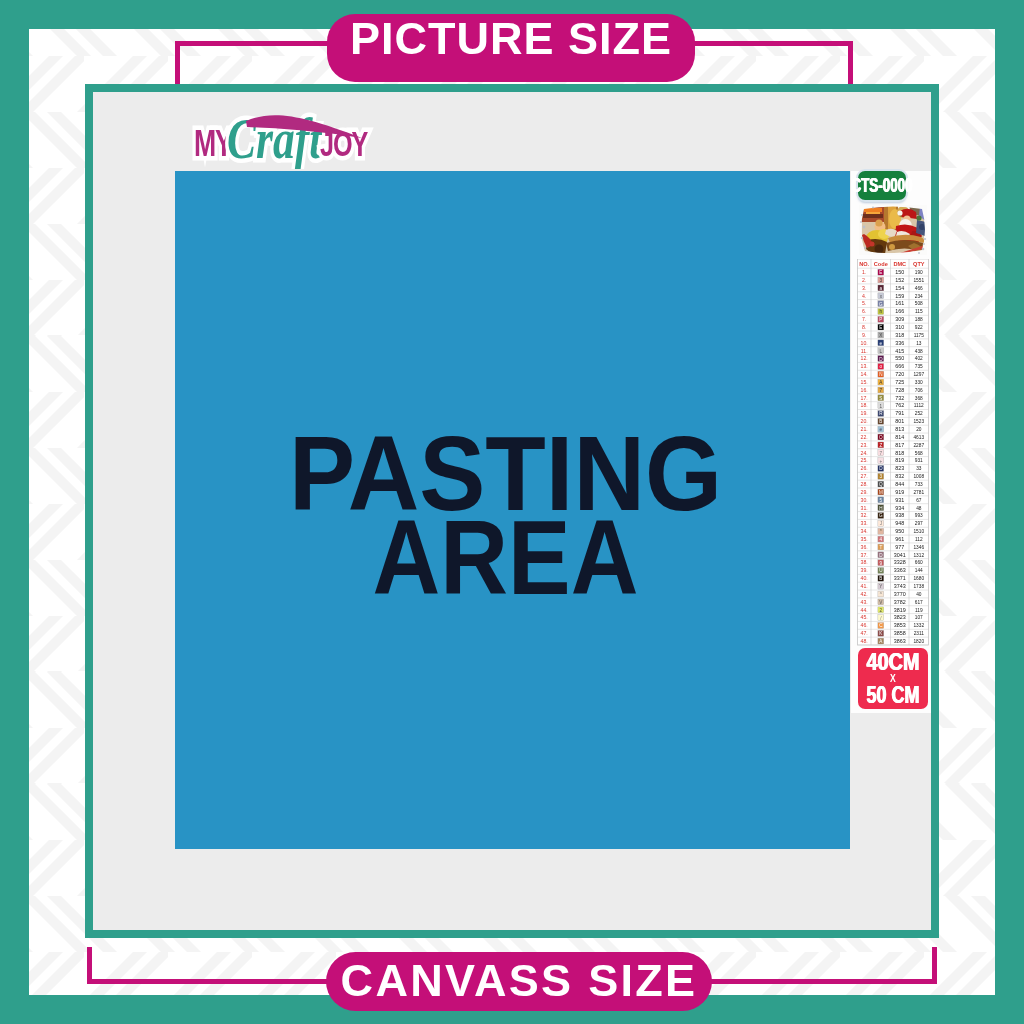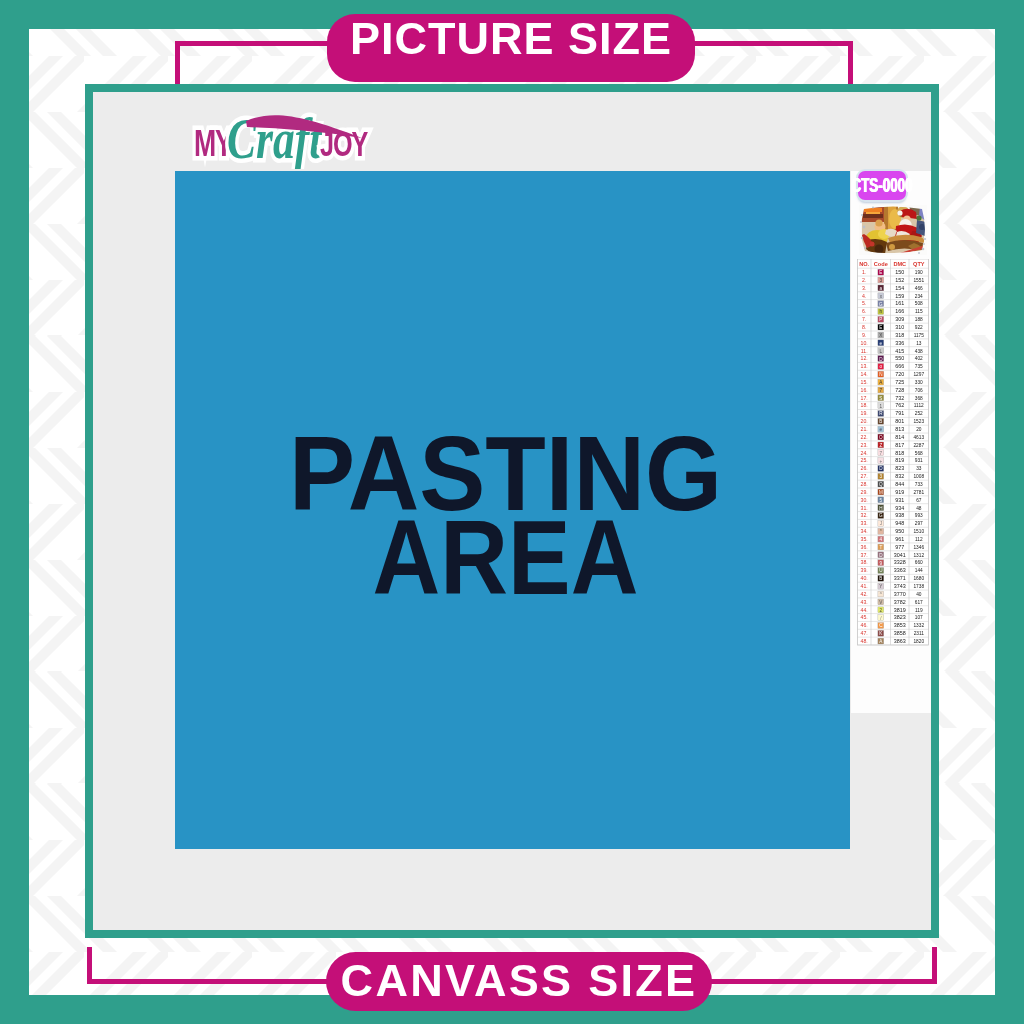--- a/index.html
+++ b/index.html
@@ -77,21 +77,21 @@
 
   <div class="abs" style="left:175px;top:171px;width:675px;height:678px;background:#2893c5;"></div>
 
   <div class="abs" style="left:168px;top:431px;width:675px;text-align:center;color:#0f172a;font-weight:bold;font-size:106px;line-height:84px;">
     <div style="transform:scaleX(0.935);">PASTING</div>
     <div style="transform:scaleX(0.885);">AREA</div>
   </div>
 
   <div class="abs" style="left:851px;top:171px;width:80px;height:542px;background:#fdfdfd;"></div>
 
-  <div class="abs" style="left:858px;top:171px;width:48px;height:29px;background:#d946ef;border-radius:7px;box-shadow:0 0 0 2px #d8e4ee,0 2.5px 2.5px rgba(130,155,190,0.55);color:#fff;font-weight:bold;font-size:20px;text-align:center;line-height:29px;">
+  <div class="abs" style="left:858px;top:171px;width:48px;height:29px;background:#15803d;border-radius:7px;box-shadow:0 0 0 2px #d8e4ee,0 2.5px 2.5px rgba(130,155,190,0.55);color:#fff;font-weight:bold;font-size:20px;text-align:center;line-height:29px;">
       <span style="position:absolute;left:50%;top:0;transform:translateX(-50%) scaleX(0.67);white-space:nowrap;text-shadow:0.7px 0 0 #fff,-0.7px 0 0 #fff;">CTS-0000</span>
     </div>
 
   <svg class="abs" style="left:859px;top:205px;" width="68" height="50" viewBox="0 0 68 50">
     <rect width="68" height="50" fill="#f5f3f1"></rect>
     <g filter="url(#blur1)">
       <rect x="3" y="10" width="62" height="38" fill="#d9c6a8"></rect>
 
       <rect x="2" y="0" width="26" height="17" fill="#a8492a"></rect>
       <rect x="5" y="3" width="18" height="4" fill="#ef7f24"></rect>
@@ -418,14 +418,19 @@
         <text x="42.8" y="376.1" font-size="5.4" fill="#222">3858</text>
         <text x="61.8" y="376.1" font-size="4.8" fill="#222">2311</text>
       <text x="7.2" y="383.9" font-size="5.2" fill="#d9362f">48.</text>
         <rect x="20.9" y="379.2" width="5.8" height="5.8" fill="#a4835c" stroke="#999" stroke-width="0.3"></rect>
         <text x="23.8" y="384.0" font-size="4.6" fill="#fff">A</text>
         <text x="42.8" y="383.9" font-size="5.4" fill="#222">3863</text>
         <text x="61.8" y="383.9" font-size="4.8" fill="#222">1820</text>
       </g>
   </svg>
 
+  <div class="abs" style="left:858px;top:648px;width:70px;height:61px;background:#ee2b4e;border-radius:7px;color:#fff;font-weight:bold;text-align:center;">
+    <div style="font-size:23px;line-height:23px;margin-top:3px;transform:scaleX(0.86);text-shadow:0.6px 0 0 #fff,-0.6px 0 0 #fff;">40CM</div>
+    <div style="font-size:10px;line-height:9px;transform:scaleX(0.86);">X</div>
+    <div style="font-size:23px;line-height:23px;margin-top:1px;transform:scaleX(0.78);text-shadow:0.6px 0 0 #fff,-0.6px 0 0 #fff;">50 CM</div>
+  </div>
 
 </div>
 
 </body></html>

